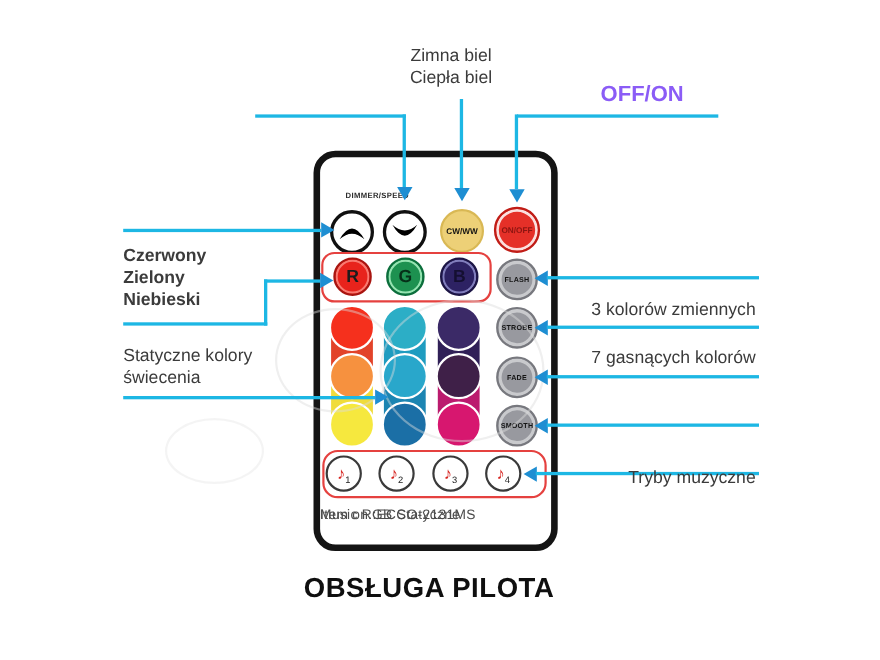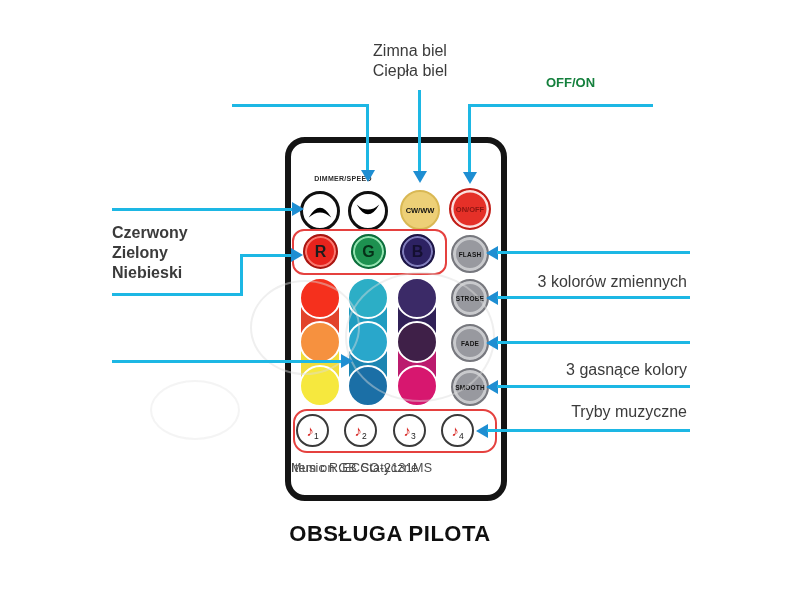--- a/index.html
+++ b/index.html
@@ -59,23 +59,23 @@
   .hline{height:3px;} .vline{width:3px;}
   .ar{position:absolute;width:0;height:0;z-index:3;}
   .ar-down{border-left:7px solid transparent;border-right:7px solid transparent;border-top:12px solid var(--arrow);}
   .ar-right{border-top:7px solid transparent;border-bottom:7px solid transparent;border-left:12px solid var(--arrow);}
   .ar-left{border-top:7px solid transparent;border-bottom:7px solid transparent;border-right:12px solid var(--arrow);}
 
   
   .lbl{position:absolute;z-index:4;color:var(--label);font-size:16px;line-height:21px;}
   .lbl.center{text-align:center;}
   .lbl.rt{text-align:right;right:113px;}
-  .offon{position:absolute;left:546px;top:75px;z-index:4;font-size:13px;font-weight:700;color:#15803d;}
+  .offon{position:absolute;left:546px;top:75px;z-index:4;font-size:20px;font-weight:700;color:#8b5cf6;}
   .title{position:absolute;left:190px;top:521px;width:400px;text-align:center;z-index:4;
-         font-size:22px;font-weight:800;color:#0f0f0f;letter-spacing:.5px;}
+         font-size:25px;font-weight:800;color:#0f0f0f;letter-spacing:.5px;}
 </style>
 </head>
 <body>
 
 <div class="stage">
 
   <div class="wm wm1"></div>
   <div class="wm wm2"></div>
   <div class="wm wm3"></div>
 
@@ -192,19 +192,23 @@
 
   <div class="offon">OFF/ON</div>
 
 
   <div class="lbl" style="left:112px;top:223px;line-height:20px;font-weight:bold;">
     <div>Czerwony</div>
     <div>Zielony</div>
     <div>Niebieski</div>
   </div>
 
+  <div class="lbl" style="left:112px;top:314px;line-height:20px;">
+    <div>Statyczne kolory</div>
+    <div>świecenia</div>
+  </div>
 
   <div class="lbl rt" style="top:271px;">3 kolorów zmiennych</div>
-  <div class="lbl rt" style="top:359px;">3 gasnące kolory</div>
-  <div class="lbl rt" style="top:401px;">Tryby muzyczne</div>
+  <div class="lbl rt" style="top:315px;">7 gasnących kolorów</div>
+  <div class="lbl rt" style="top:424px;">Tryby muzyczne</div>
 
   <div class="title">OBSŁUGA PILOTA</div>
 </div>
 
 </body></html>

